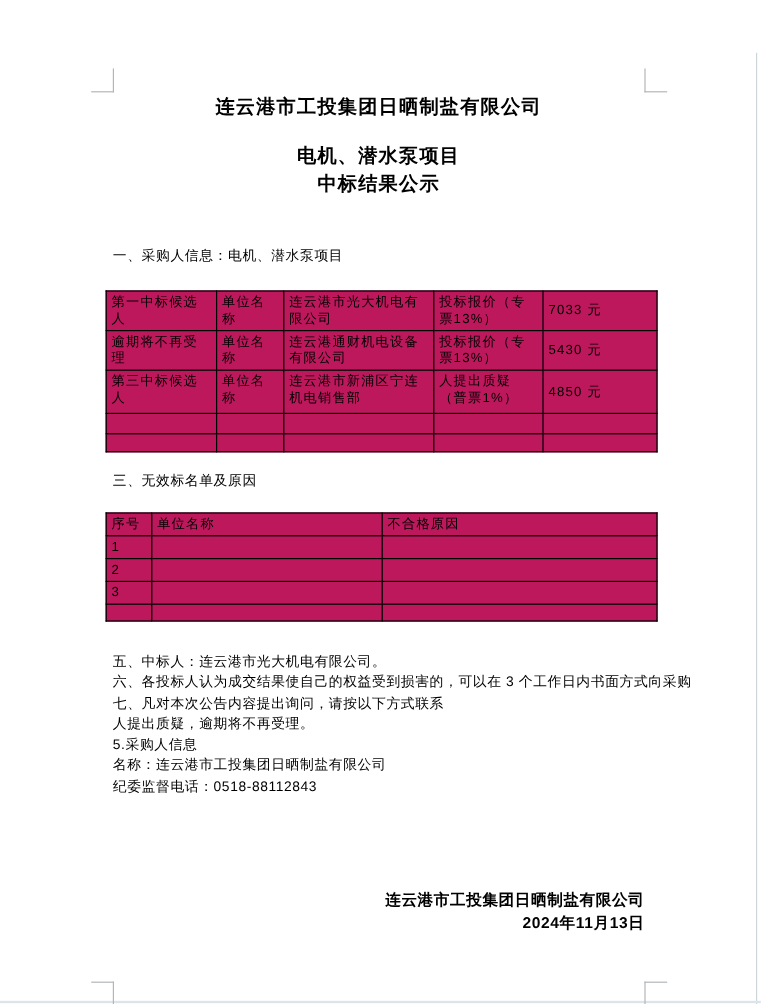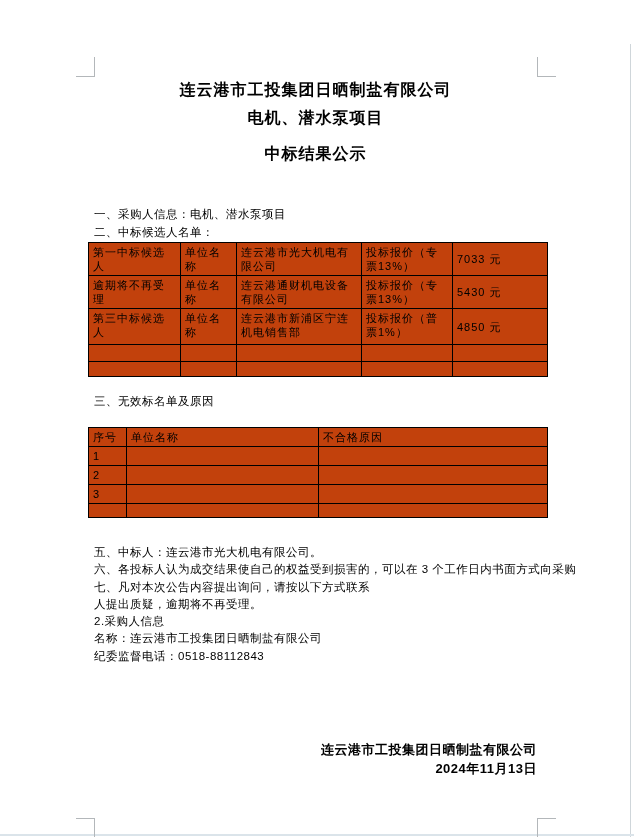--- a/index.html
+++ b/index.html
@@ -16,31 +16,31 @@
   
   .crop{width:18px;height:19px;border:0 solid #b3b7ba}
   .crop.tl{left:76px;top:57px;border-right-width:1px;border-bottom-width:1px}
   .crop.tr{left:537px;top:57px;border-left-width:1px;border-bottom-width:1px}
   .crop.bl{left:76px;top:818px;width:18px;height:18px;border-right-width:1px;border-top-width:1px}
   .crop.br{left:537px;top:818px;width:18px;height:18px;border-left-width:1px;border-top-width:1px}
 
   
   .title{left:94px;width:443px;text-align:center;font-weight:bold;font-size:16px;line-height:20px;letter-spacing:1px}
   .title.t1{top:80px}
-  .title.t2{top:108px}
+  .title.t2{top:121px}
   .title.t3{top:144px}
 
   .bodyline{font-size:11.5px;line-height:18px;letter-spacing:0.5px;white-space:nowrap}
   .intro{left:94px;top:205px;width:460px}
   .sec3{left:94px;top:392px;width:460px}
 
   .lower{left:94px;top:544px;width:470px}
   .lower .bodyline{line-height:17.3px}
 
-  table.doc-table{border-collapse:collapse;table-layout:fixed;background:#c2410c}
+  table.doc-table{border-collapse:collapse;table-layout:fixed;background:#be185d}
   .doc-table td,.doc-table th{
     border:1px solid #000;font-size:11px;font-weight:normal;text-align:left;
     vertical-align:top;padding:2px 4px;line-height:14px;letter-spacing:1px;overflow:hidden;
   }
   .candidates{left:88px;top:242px}
   .candidates td.price{vertical-align:middle}
   .invalid{left:88px;top:427px}
 
   tr.h32{height:32px} tr.h36{height:36px} tr.h17{height:17px} tr.h15{height:15px}
   tr.h18{height:18px} tr.h14{height:14px}
@@ -58,21 +58,20 @@
 <div class="abs crop tr"></div>
 <div class="abs crop bl"></div>
 <div class="abs crop br"></div>
 
 <div class="abs title t1">连云港市工投集团日晒制盐有限公司</div>
 <div class="abs title t2">电机、潜水泵项目</div>
 <div class="abs title t3">中标结果公示</div>
 
 <div class="abs intro">
   <div class="bodyline">一、采购人信息：电机、潜水泵项目</div>
-  <div class="bodyline">二、中标候选人名单：</div>
 </div>
 
 <table class="abs doc-table candidates">
   <colgroup>
     <col style="width:92px">
       <col style="width:56px">
       <col style="width:125px">
       <col style="width:91px">
       <col style="width:95px">
   </colgroup>
@@ -88,21 +87,21 @@
       <td>逾期将不再受理</td>
       <td>单位名称</td>
       <td>连云港通财机电设备有限公司</td>
       <td>投标报价（专票13%）</td>
       <td class="price">5430 元</td>
     </tr>
     <tr class="h36">
       <td>第三中标候选人</td>
       <td>单位名称</td>
       <td>连云港市新浦区宁连机电销售部</td>
-      <td>投标报价（普票1%）</td>
+      <td>人提出质疑（普票1%）</td>
       <td class="price">4850 元</td>
     </tr>
     <tr class="h17">
       <td></td>
       <td></td>
       <td></td>
       <td></td>
       <td></td>
     </tr>
     <tr class="h15">
@@ -152,21 +151,21 @@
       <td></td>
     </tr>
   </tbody>
 </table>
 
 <div class="abs lower">
   <div class="bodyline">五、中标人：连云港市光大机电有限公司。</div>
   <div class="bodyline">六、各投标人认为成交结果使自己的权益受到损害的，可以在 3 个工作日内书面方式向采购</div>
   <div class="bodyline">七、凡对本次公告内容提出询问，请按以下方式联系</div>
   <div class="bodyline">人提出质疑，逾期将不再受理。</div>
-  <div class="bodyline">2.采购人信息</div>
+  <div class="bodyline">5.采购人信息</div>
   <div class="bodyline">名称：连云港市工投集团日晒制盐有限公司</div>
   <div class="bodyline">纪委监督电话：0518-88112843</div>
 </div>
 
 <div class="abs signature">
   <div>连云港市工投集团日晒制盐有限公司</div>
   <div>2024年11月13日</div>
 </div>
 
 </body></html>

